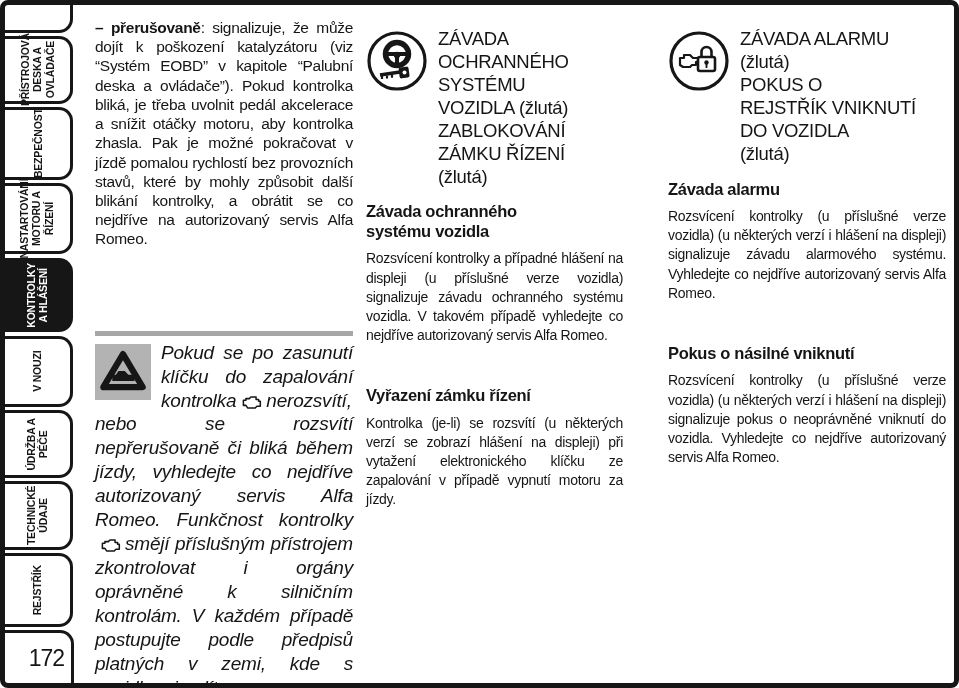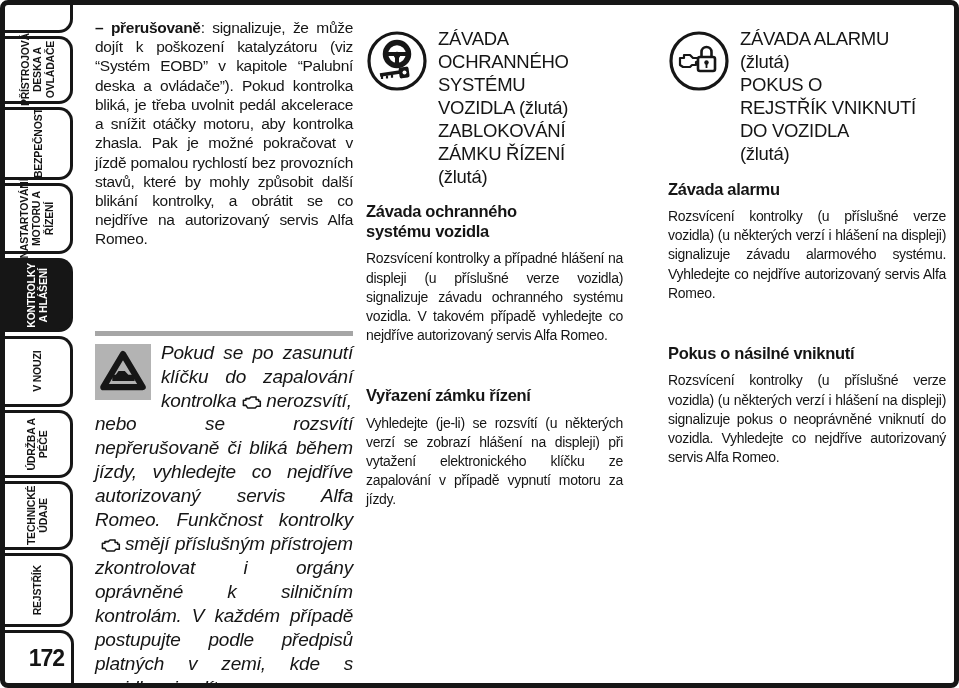--- a/index.html
+++ b/index.html
@@ -12,21 +12,21 @@
   .tab { position:absolute; left:5px; width:68px; background:#fff; border:3px solid #161616;
          border-left:none; border-radius:0 14px 14px 0; display:flex; align-items:center; justify-content:center; }
   .tab .vtext { display:block; width:max-content; white-space:pre-line; text-align:center;
                 font-size:10.5px; font-weight:700; line-height:1.18; letter-spacing:-0.2px;
                 transform:rotate(-90deg); }
   .tab.active { background:#161616; }
   .tab.active .vtext { color:#ffffff; }
   .pagebox { position:absolute; left:5px; top:630px; width:69px; height:53px; background:#fff;
              border:3px solid #161616; border-left:none; border-bottom:none; border-radius:0 14px 0 0;
              display:flex; align-items:center; justify-content:flex-end; padding-right:7px;
-             font-size:23px; font-weight:700; letter-spacing:-1px; }
+             font-size:23px; font-weight:400; letter-spacing:-1px; }
 
   
   .col { position:absolute; top:28px; }
   .col1 { left:95px;  width:258px; top:18px; }
   .col2 { left:366px; width:257px; }
   .col3 { left:668px; width:278px; }
 
   .body { font-size:15.5px; line-height:1.24; text-align:justify; letter-spacing:-0.3px; }
   .body b { letter-spacing:-0.3px; }
 
@@ -139,21 +139,21 @@
 ZÁMKU ŘÍZENÍ
 (žlutá)</h2>
       </div>
     </div>
 
     <h3 class="subhead first2">Závada ochranného
 systému vozidla</h3>
     <p class="body2">Rozsvícení kontrolky a případné hlášení na displeji (u příslušné verze vozidla) signalizuje závadu ochranného systému vozidla. V takovém případě vyhledejte co nejdříve autorizovaný servis Alfa Romeo.</p>
 
     <h3 class="subhead">Vyřazení zámku řízení</h3>
-    <p class="body2">Vyhledejte (je-li) se rozsvítí (u některých verzí se zobrazí hlášení na displeji) při vytažení elektronického klíčku ze zapalování v případě vypnutí motoru za jízdy.</p>
+    <p class="body2">Kontrolka (je-li) se rozsvítí (u některých verzí se zobrazí hlášení na displeji) při vytažení elektronického klíčku ze zapalování v případě vypnutí motoru za jízdy.</p>
   </section>
 
   <section class="col col3">
     <div class="hdr">
       <span class="circle">
         <svg width="62" height="62" viewBox="0 0 62 62">
           <circle cx="31" cy="31" r="28" fill="none" stroke="#161616" stroke-width="3.2"></circle>
           <path d="M12 35 v-7 h4 v-3 h6 l3 3 h6 v3 l-3 1 v3 h-4 l-2 2 h-7 z" fill="none" stroke="#161616" stroke-width="2.2" stroke-linejoin="round"></path>
           <rect x="30" y="27" width="17" height="14" rx="2" fill="#ffffff" stroke="#161616" stroke-width="2.6"></rect>
           <path d="M33.5 27 v-5 a5 5 0 0 1 10 0 v5" fill="none" stroke="#161616" stroke-width="2.6"></path>

